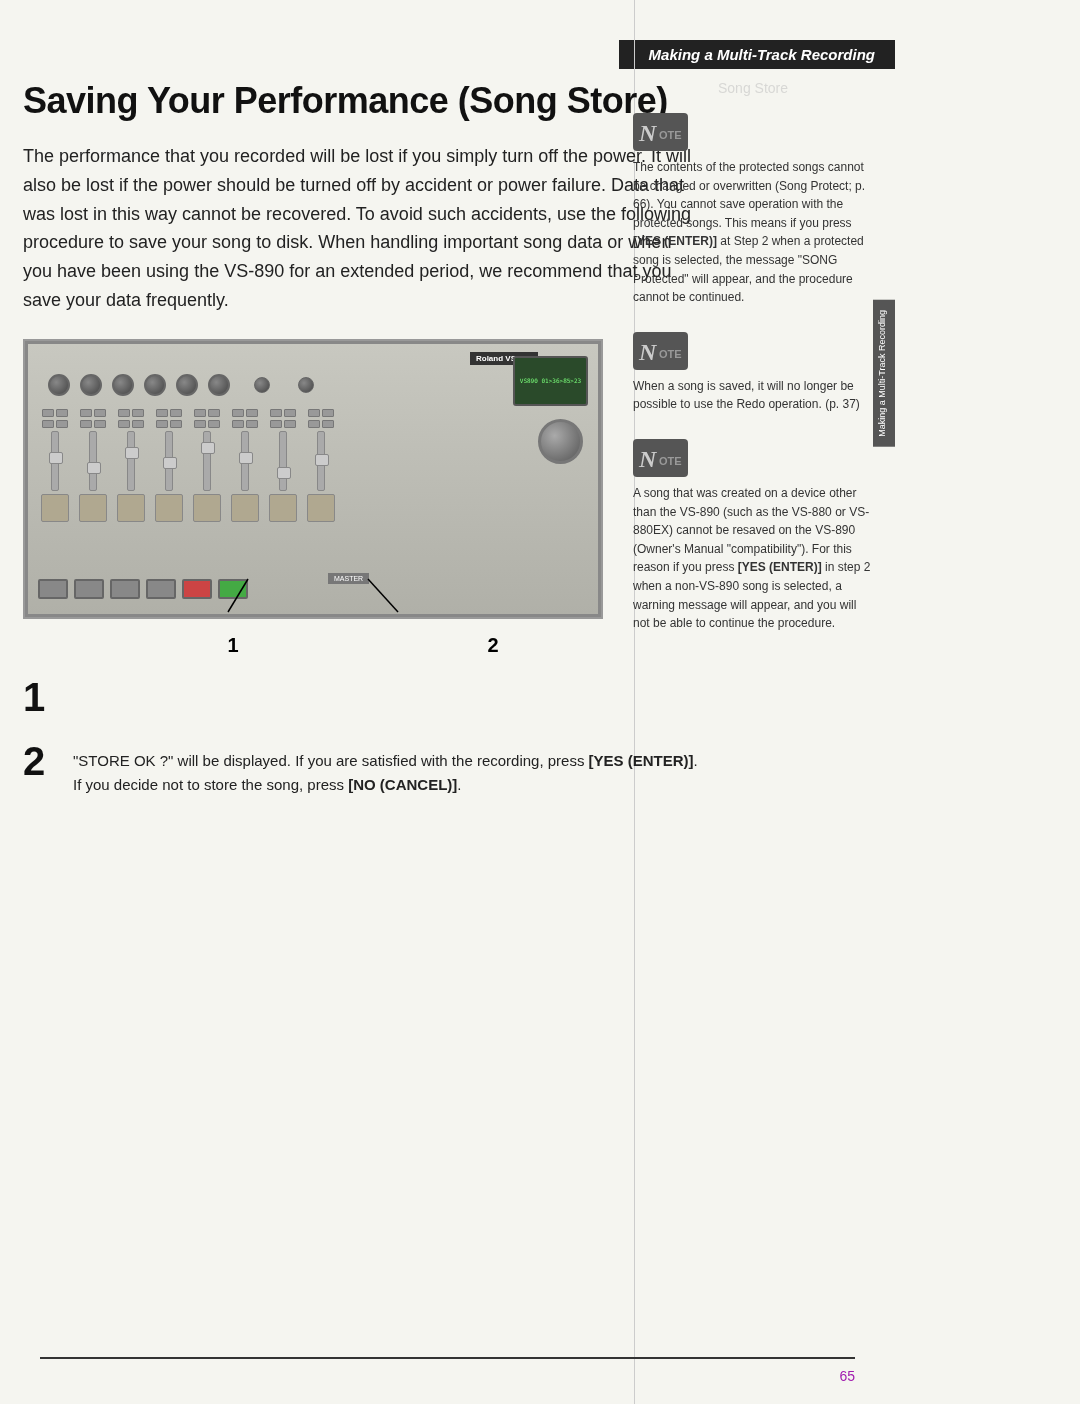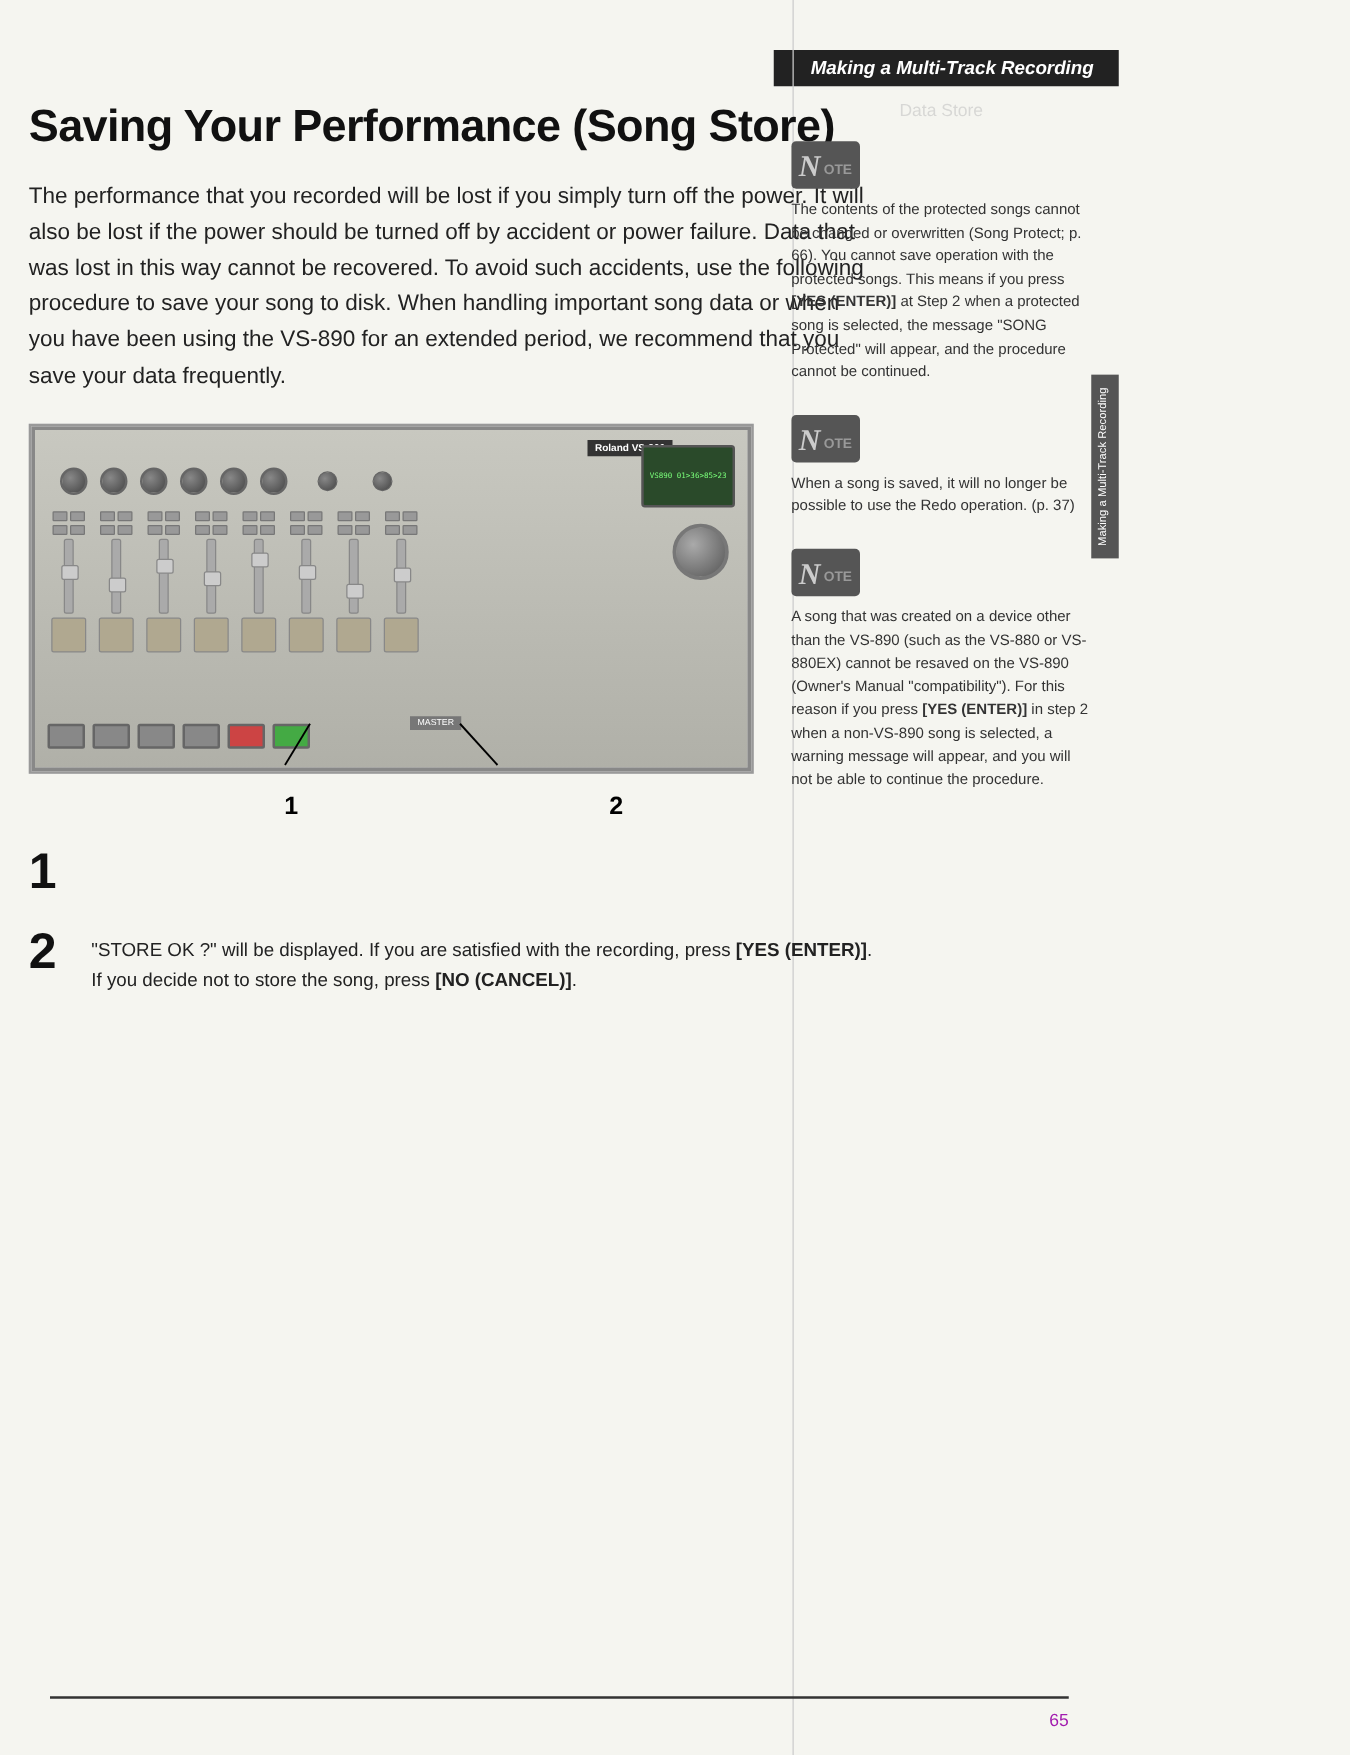--- a/index.html
+++ b/index.html
@@ -516,21 +516,21 @@
       <div class="step-text">
         "STORE OK ?" will be displayed. If you are satisfied with the recording, press <strong>[YES (ENTER)]</strong>. If you decide not to store the song, press <strong>[NO (CANCEL)]</strong>.
       </div>
     </div>
 
   </div>
 
   <div class="right-sidebar">
 
     <div style="color:#bbb;font-size:14px;font-family:Arial,sans-serif;text-align:center;margin-bottom:16px;opacity:0.5;">
-      <span>Data Store</span>
+      <span>Song Store</span>
     </div>
 
     <div class="note-box">
       <div class="note-header">
 
         <svg class="note-svg-icon" viewBox="0 0 55 38">
           <rect x="0" y="0" width="55" height="38" rx="4" ry="4" fill="#555"></rect>
           <text x="6" y="28" font-family="Times New Roman" font-style="italic" font-weight="bold" font-size="24" fill="#ccc">N</text>
           <text x="26" y="26" font-family="Arial" font-weight="bold" font-size="11" fill="#999">OTE</text>
         </svg>

